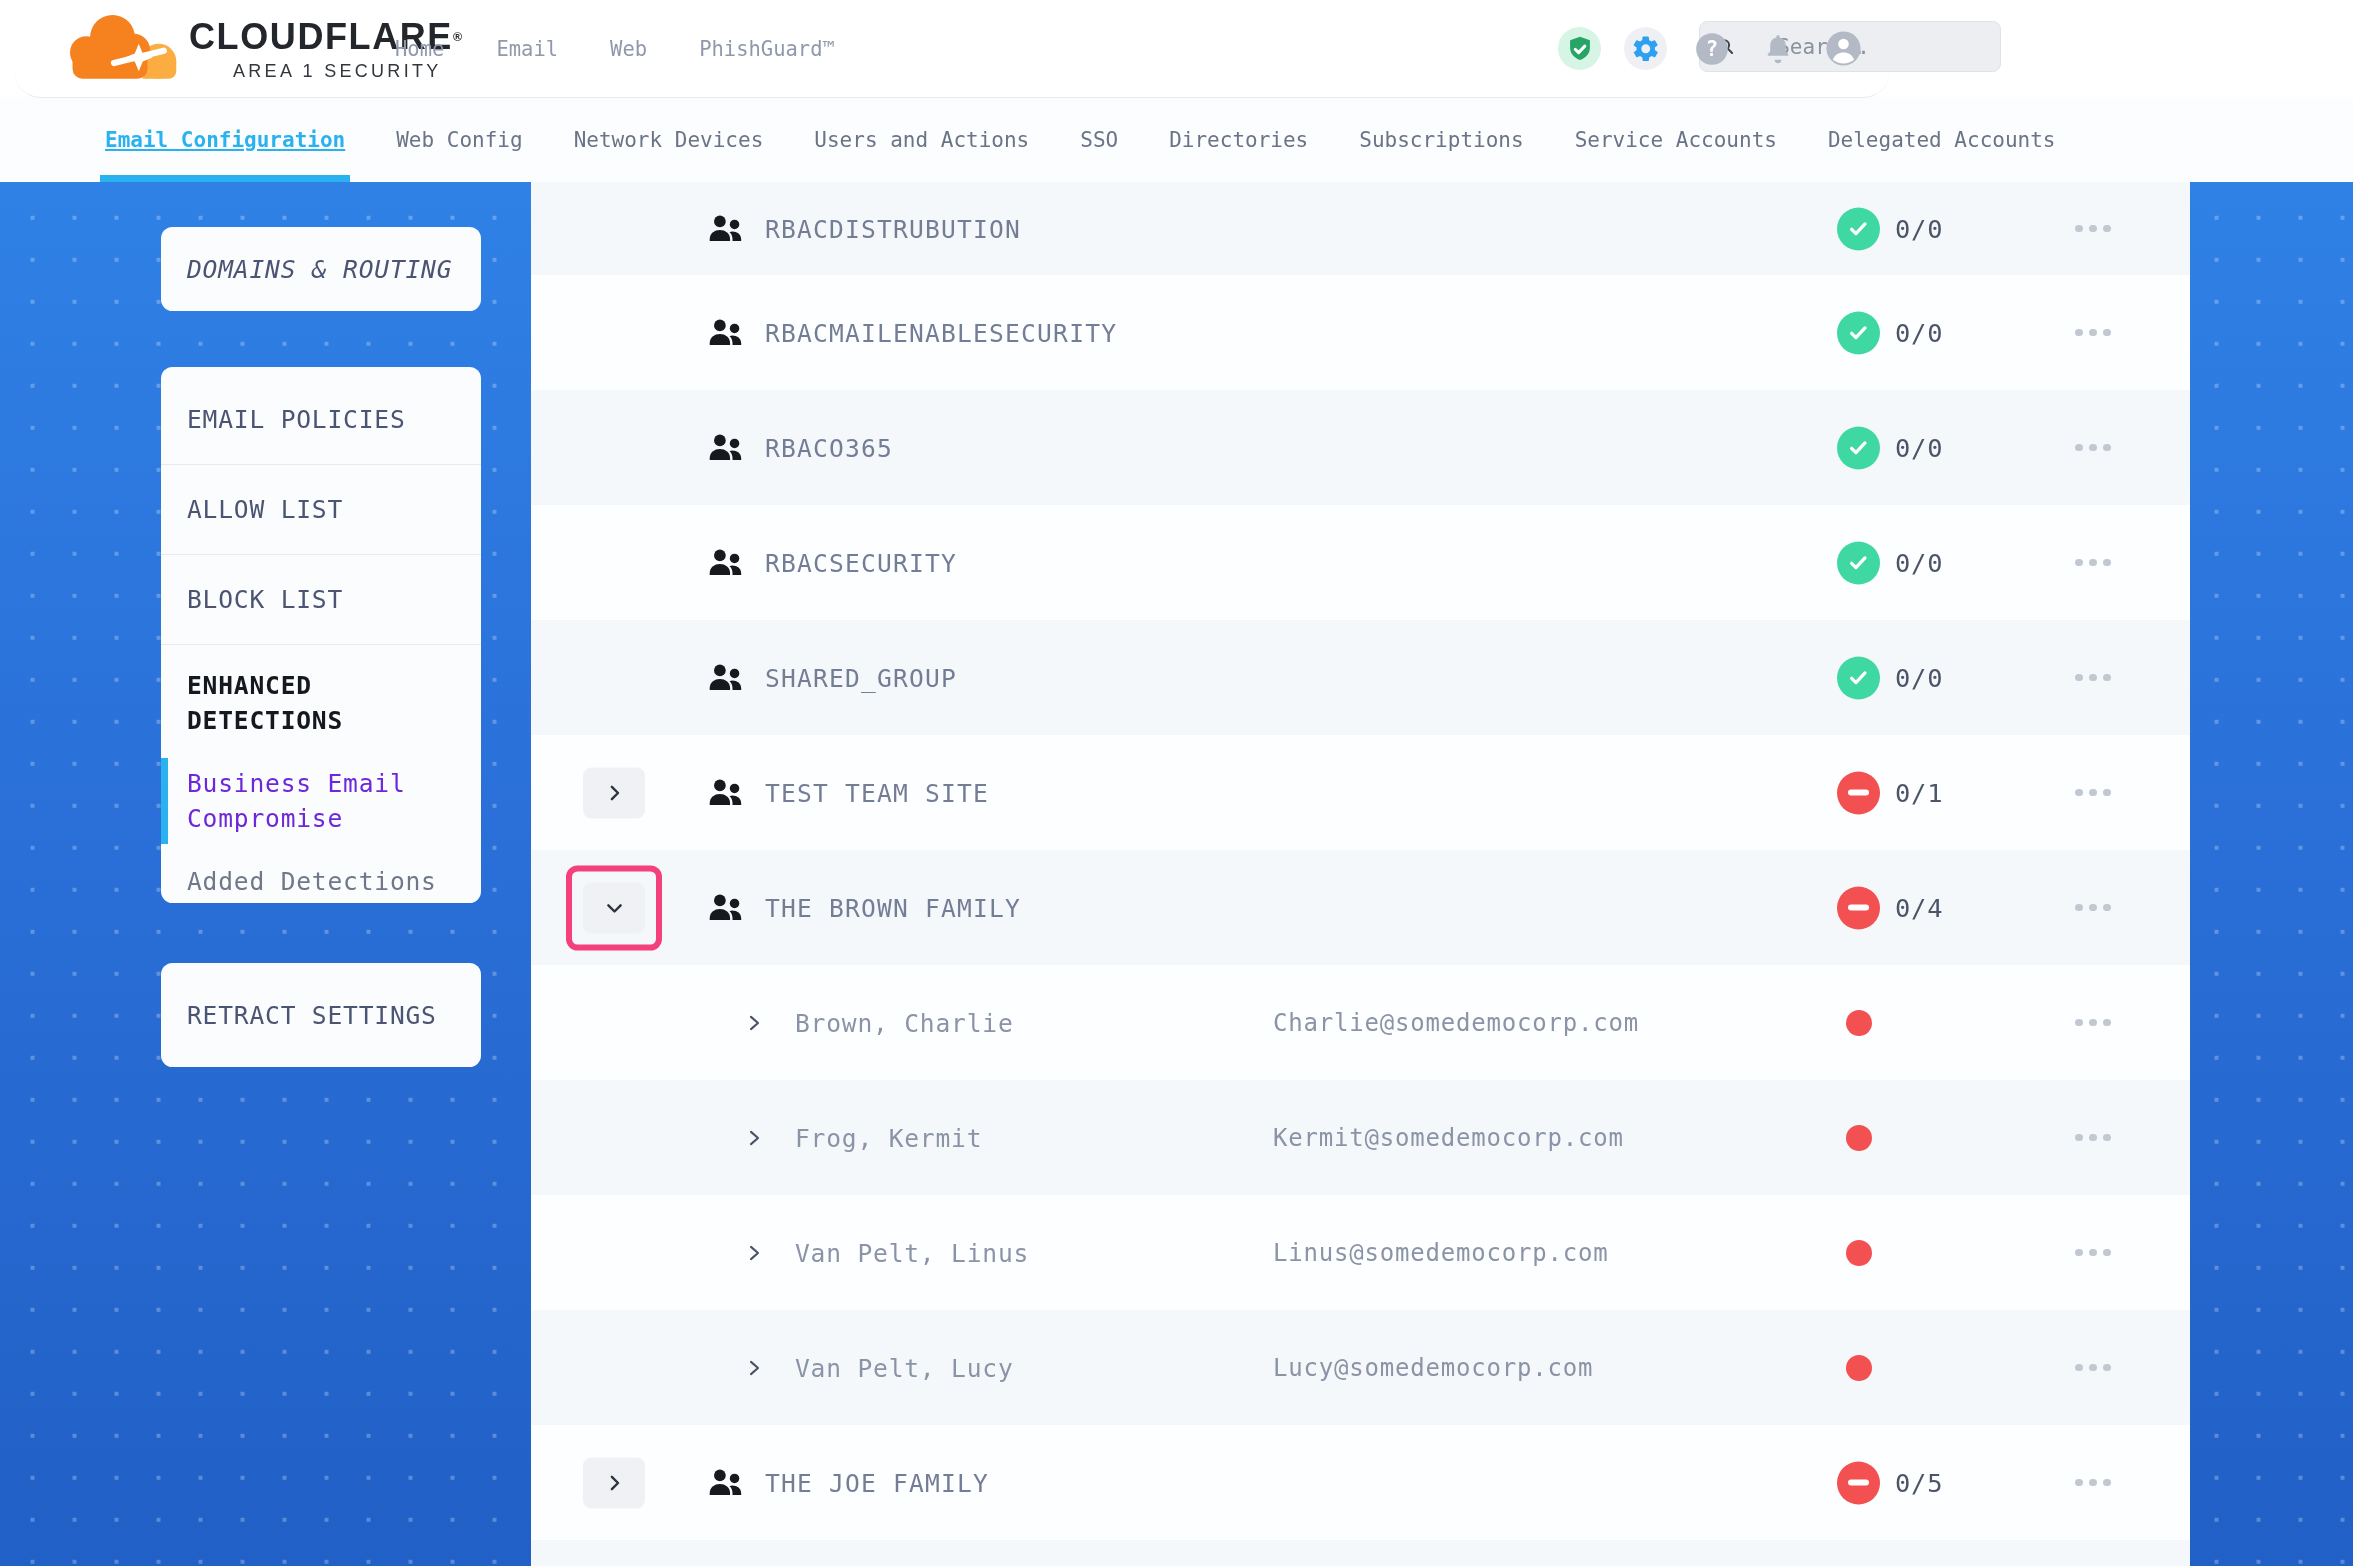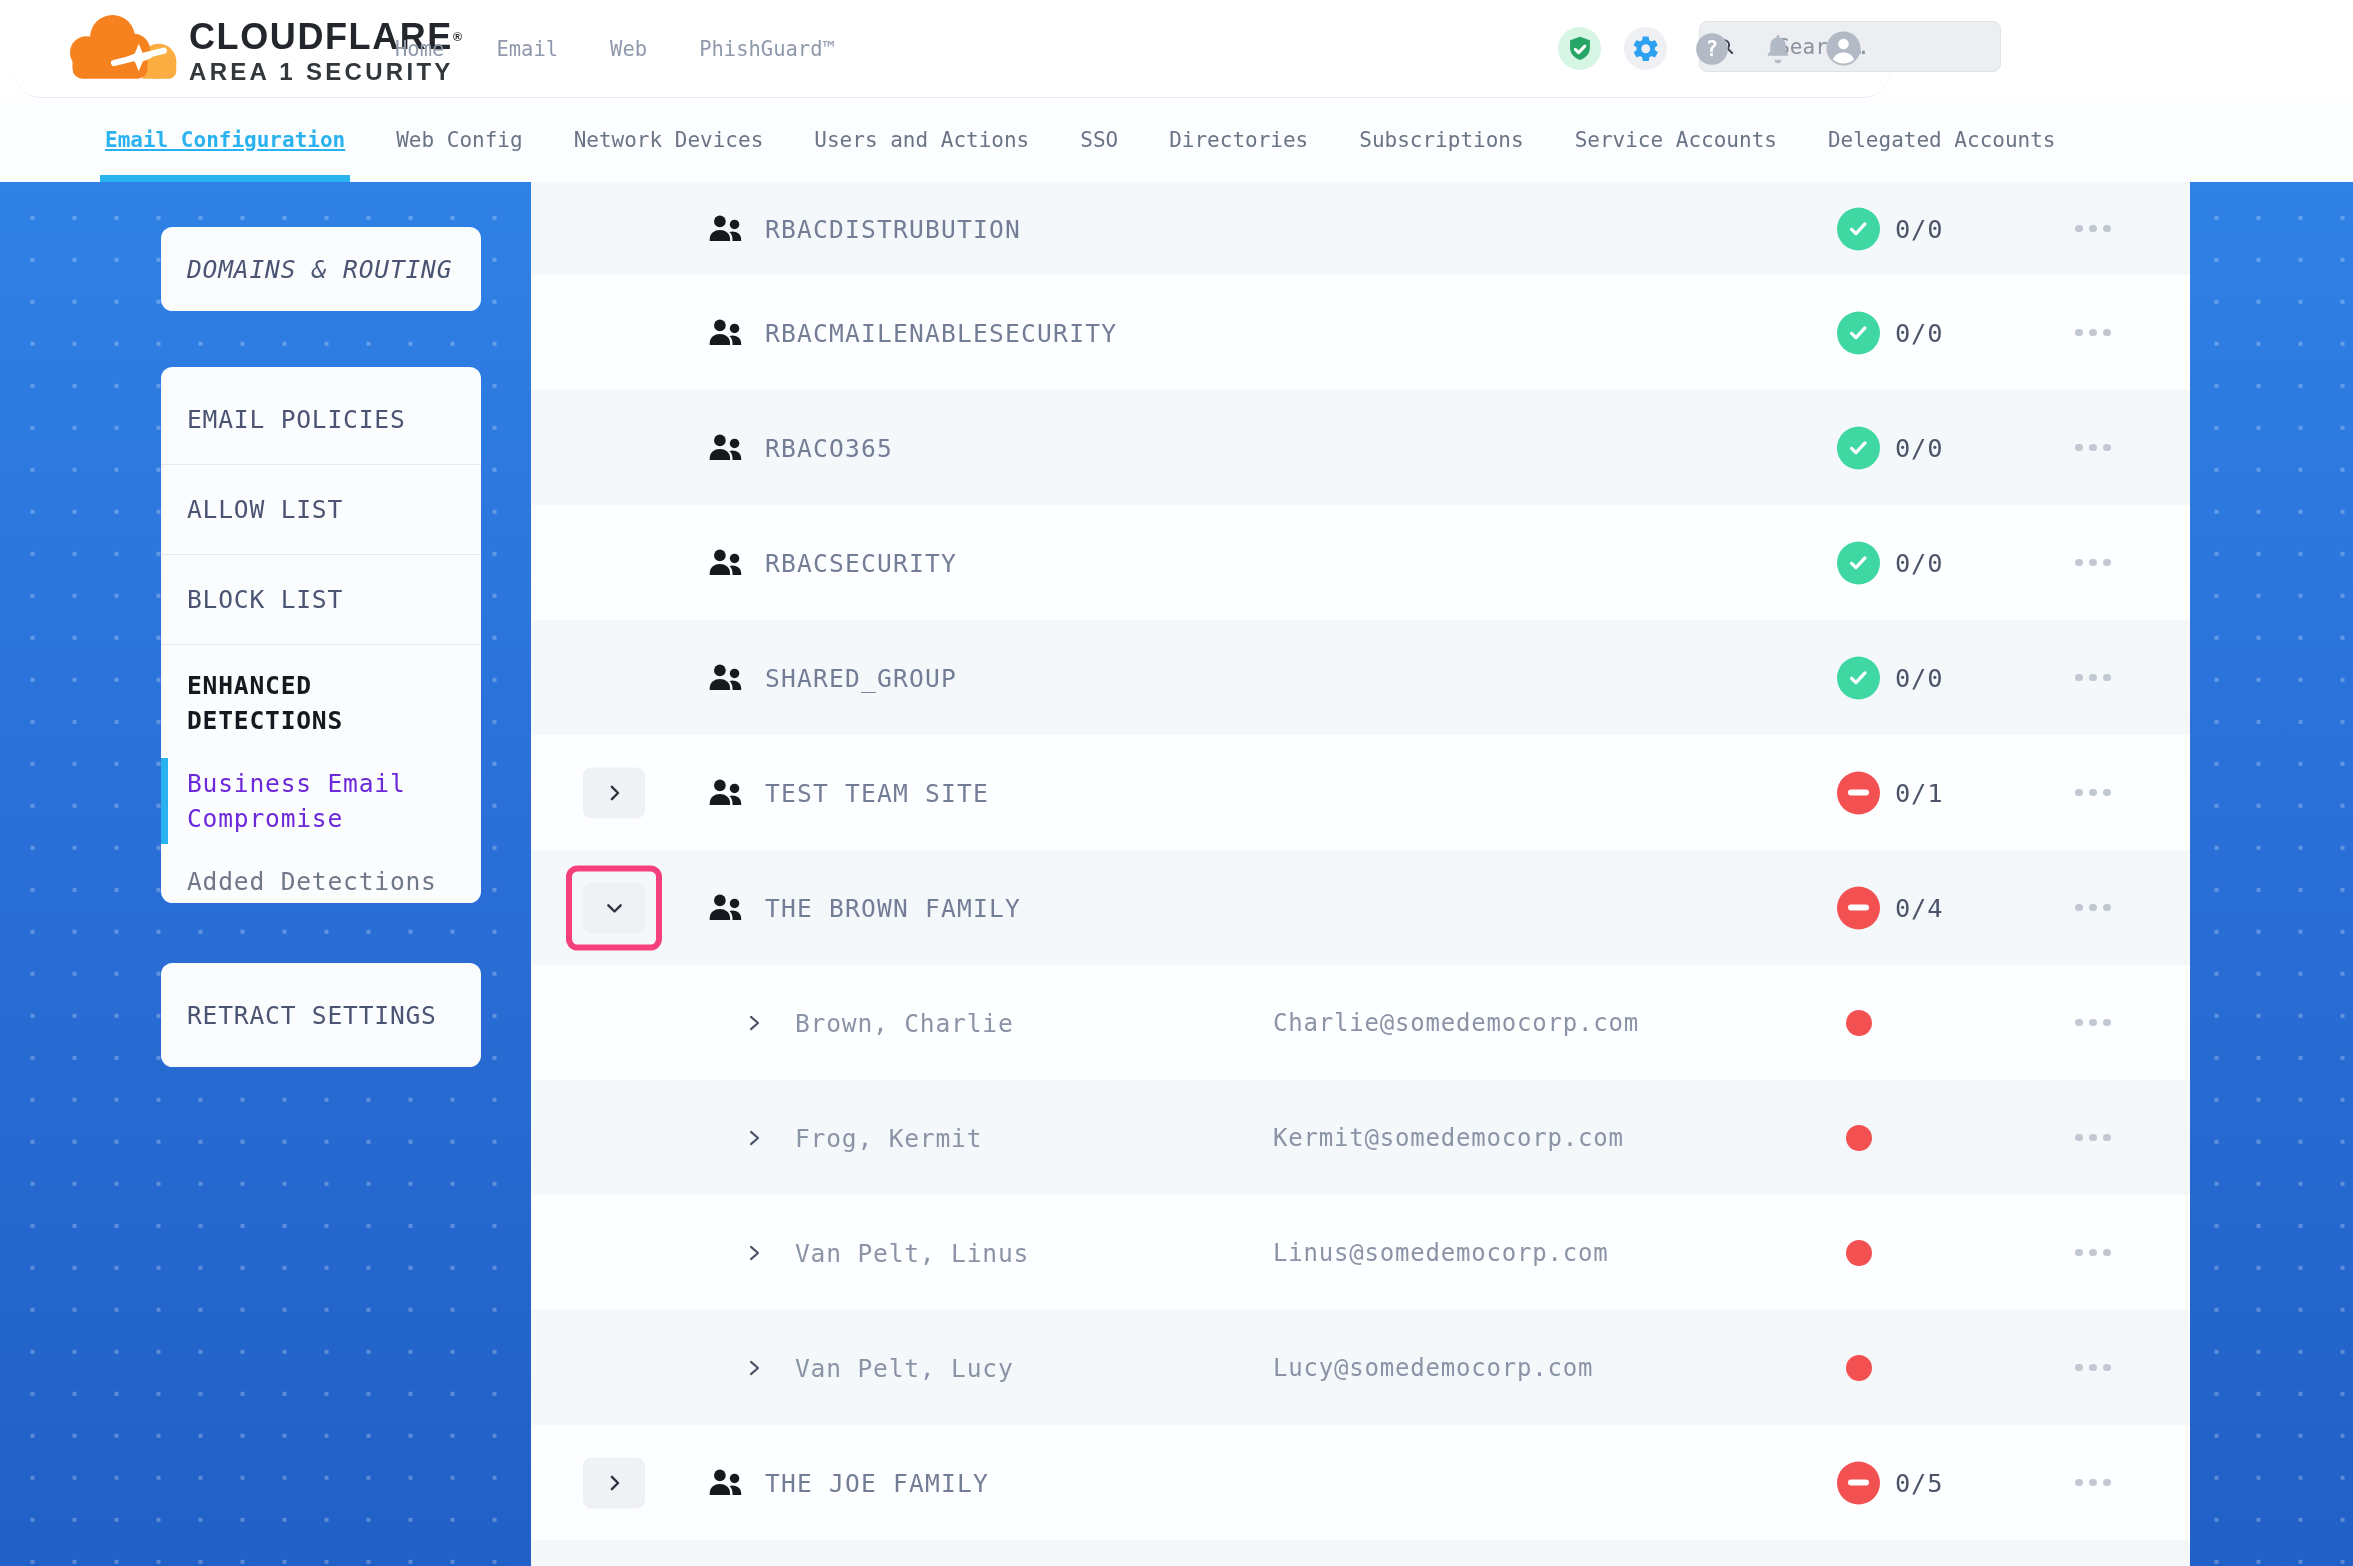--- a/index.html
+++ b/index.html
@@ -8,21 +8,21 @@
     font-family:"DejaVu Sans Mono","Liberation Mono",monospace;
     background:#fff;-webkit-font-smoothing:antialiased;
   }
   
   .header{position:absolute;left:14px;top:0;width:1876px;height:97px;background:#ffffff;
           border-bottom:1.6px solid #e8eaee;z-index:30;border-radius:27px;}
   .logo-cloud{position:absolute;left:46px;top:8.2px;width:125px;height:79px;}
   .brand{position:absolute;left:175px;top:18px;font-family:"Liberation Sans",sans-serif;}
   .brand-main{font-size:36px;font-weight:700;letter-spacing:1.6px;color:#23262a;line-height:38px;}
   .brand-mark{font-size:12.3px;vertical-align:top;color:#23262a;}
-  .brand-sub{font-size:24px;font-weight:700;letter-spacing:3.3px;color:#32373c;line-height:31px;}
+  .brand-sub{font-size:18px;font-weight:400;letter-spacing:3.3px;color:#32373c;line-height:31px;margin-left:44px;}
   .hnav{position:absolute;left:381px;top:0;height:97px;display:flex;align-items:center;gap:52px;}
   .hnav-item{font-size:20.5px;color:#8f99ab;cursor:pointer;}
   .search{position:absolute;left:1685px;top:21px;width:302px;height:51px;background:#eceef1;
           border:0.8px solid #dfe2e7;border-radius:8.2px;display:flex;align-items:center;padding:0 16.4px;box-sizing:border-box;gap:27px;}
   .search input{border:none;background:transparent;outline:none;font-family:inherit;
           font-size:21px;color:#4a5160;width:100%;margin-left:13px;}
   .search input::placeholder{color:#8a919f;}
   .hicons{position:absolute;right:24.6px;top:0;height:97px;display:flex;align-items:center;gap:23px;}
   .icbtn{width:43px;height:43px;border-radius:50%;display:flex;align-items:center;justify-content:center;cursor:pointer;}
   .icbtn.mint{background:#d6f5e5;}

